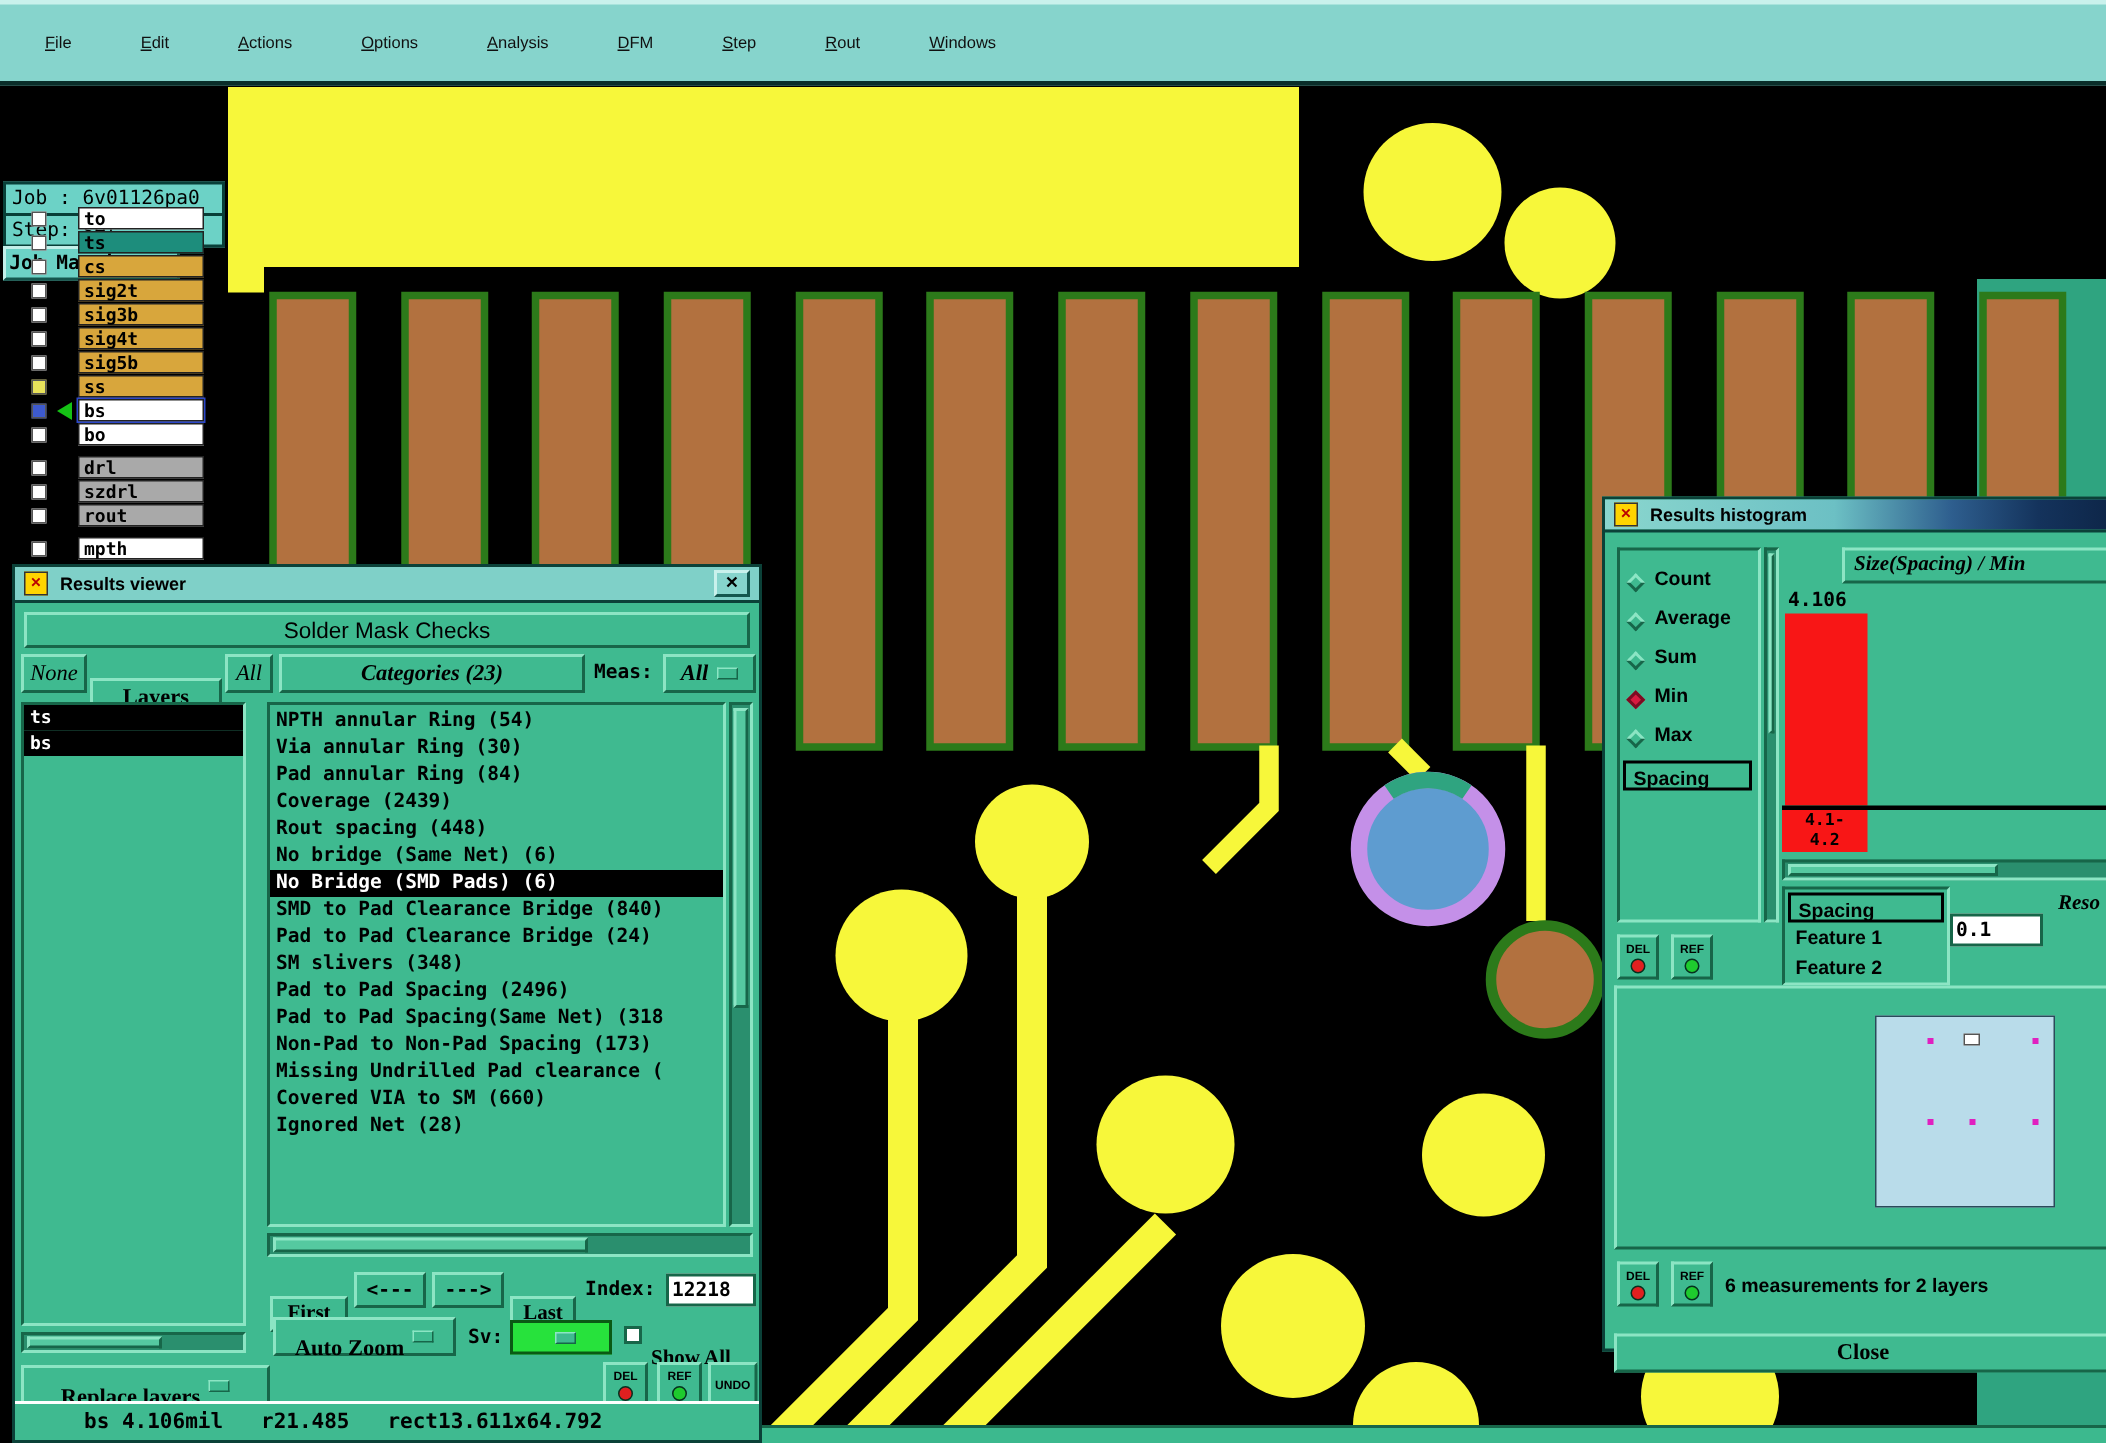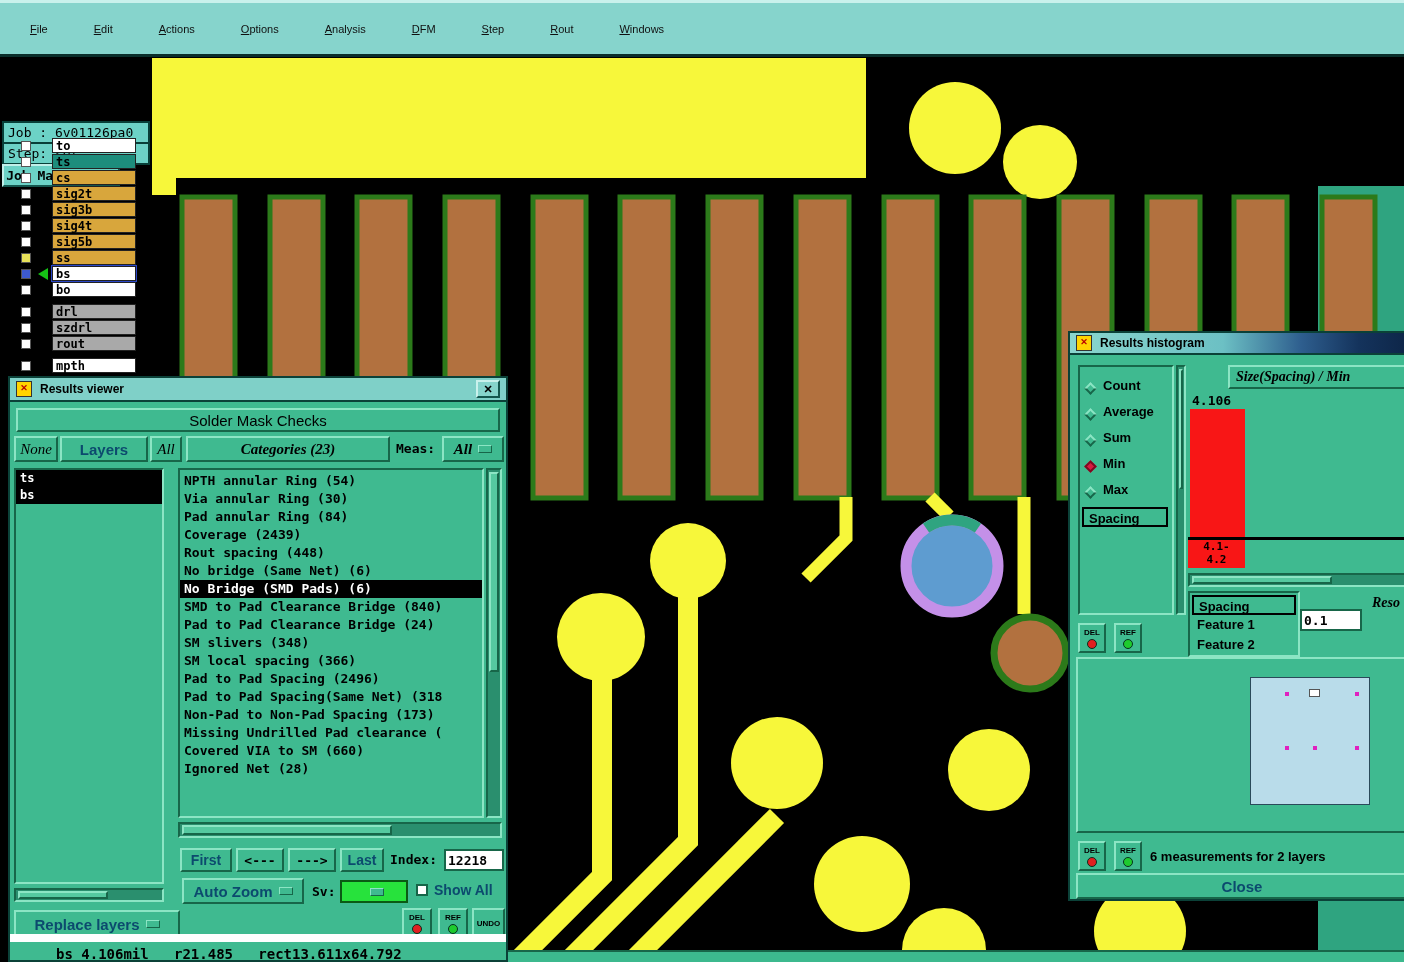--- a/index.html
+++ b/index.html
@@ -40,41 +40,41 @@
   .window{position:absolute;background:#3fba90;border:2px solid #0b4138;box-sizing:border-box;}
   .titlebar{position:absolute;left:0;top:0;right:0;height:24px;background:#7fd0c8;border-bottom:2px solid #0b4138;display:flex;align-items:center;box-sizing:border-box;}
   .titlebar .wicon{width:14px;height:14px;background:#ffd400;border:1px solid #333;margin:0 8px 0 6px;font-size:9px;line-height:13px;text-align:center;color:#b00;font-weight:bold;}
   .titlebar .wtitle{font-size:12px;font-weight:bold;color:#000;}
   .xbtn{position:absolute;right:6px;top:2px;width:24px;height:18px;background:#86d4cc;
         border-top:2px solid #c9f1ec;border-left:2px solid #c9f1ec;border-bottom:2px solid #14564e;border-right:2px solid #14564e;
         box-sizing:border-box;text-align:center;line-height:14px;font-size:11px;font-weight:bold;color:#000;}
   
   .rv-header{position:absolute;left:6px;top:30px;width:484px;height:24px;text-align:center;line-height:22px;font-weight:normal;font-size:15px;color:#000;}
   .serif-it{font-family:"Liberation Serif",serif;font-style:italic;font-size:15px;color:#000;}
-  .serif-b{font-family:Liberation Sans, sans-serif;font-weight:bold;font-size:15px;color:#0c4a6e;}
+  .serif-b{font-family:Liberation Serif, serif;font-weight:bold;font-size:15px;color:#000000;margin-top:16px;}
   .serif-bi{font-family:"Liberation Serif",serif;font-weight:bold;font-style:italic;font-size:15px;color:#000;}
   .mono-b{font-family:"DejaVu Sans Mono",monospace;font-weight:bold;font-size:13px;color:#000;}
   .btn{display:flex;align-items:center;justify-content:center;position:absolute;cursor:default;}
   .list-row-black{height:17px;line-height:17px;background:#000;color:#fff;font-family:"DejaVu Sans Mono",monospace;font-weight:bold;font-size:12px;padding-left:4px;}
   .cat-row{height:18px;line-height:18px;white-space:nowrap;overflow:hidden;padding-left:4px;
            font-family:"DejaVu Sans Mono",monospace;font-weight:bold;font-size:13px;color:#000;}
   .cat-row.sel{background:#000;color:#fff;}
   .sb-track{position:absolute;background:#2a8f6e;border-top:2px solid #176649;border-left:2px solid #176649;border-bottom:2px solid #8ce5c4;border-right:2px solid #8ce5c4;box-sizing:border-box;}
   .sb-thumb{position:absolute;background:#55c9a0;border-top:2px solid #8ce5c4;border-left:2px solid #8ce5c4;border-bottom:2px solid #176649;border-right:2px solid #176649;box-sizing:border-box;}
   .white-input{position:absolute;background:#fff;border:2px solid #176649;box-sizing:border-box;
      font-family:"DejaVu Sans Mono",monospace;font-weight:bold;font-size:13px;color:#000;padding:0 2px;}
   .checkbox{position:absolute;width:12px;height:12px;background:#fff;border:2px solid #176649;box-sizing:border-box;}
   
   .diamond{display:inline-block;width:9px;height:9px;transform:rotate(45deg);background:#3fba90;
       border-top:2px solid #8ce5c4;border-left:2px solid #8ce5c4;border-bottom:2px solid #176649;border-right:2px solid #176649;box-sizing:border-box;margin-right:8px;}
   .diamond.on{background:#d81a40;border-color:#7a0c22;}
   .stat-row{display:flex;align-items:flex-end;height:26px;padding-left:6px;font-weight:bold;font-size:13px;color:#000;}
   .field-row{height:20px;line-height:20px;padding-left:5px;font-weight:bold;font-size:13px;color:#000;}
   .field-row.sel, .meas-sel{border:2px solid #000;box-sizing:border-box;}
-  .statusbar{position:absolute;left:0;right:0;bottom:0;height:26px;border-top:8px solid #ffffff;background:#3fba90;
+  .statusbar{position:absolute;left:0;right:0;bottom:0;height:26px;border-top:2px solid #ffffff;background:#3fba90;
      font-family:"DejaVu Sans Mono",monospace;font-weight:bold;font-size:14px;color:#000;line-height:24px;padding-left:46px;white-space:pre;box-sizing:border-box;}
   .dot{position:absolute;width:4px;height:4px;background:#e020c0;}
 </style>
 </head>
 <body>
 
 <div id="screen">
 
   <svg width="1404" height="962" style="position:absolute;left:0;top:0;z-index:1" xmlns="http://www.w3.org/2000/svg">
     <g>
@@ -241,21 +241,20 @@
       <div class="cat-row">NPTH annular Ring (54)</div>
       <div class="cat-row">Via annular Ring (30)</div>
       <div class="cat-row">Pad annular Ring (84)</div>
       <div class="cat-row">Coverage (2439)</div>
       <div class="cat-row">Rout spacing (448)</div>
       <div class="cat-row">No bridge (Same Net) (6)</div>
       <div class="cat-row sel">No Bridge (SMD Pads) (6)</div>
       <div class="cat-row">SMD to Pad Clearance Bridge (840)</div>
       <div class="cat-row">Pad to Pad Clearance Bridge (24)</div>
       <div class="cat-row">SM slivers (348)</div>
-      <div class="cat-row">SM local spacing (366)</div>
       <div class="cat-row">Pad to Pad Spacing (2496)</div>
       <div class="cat-row">Pad to Pad Spacing(Same Net) (318</div>
       <div class="cat-row">Non-Pad to Non-Pad Spacing (173)</div>
       <div class="cat-row">Missing Undrilled Pad clearance (</div>
       <div class="cat-row">Covered VIA to SM (660)</div>
       <div class="cat-row">Ignored Net (28)</div>
     </div>
     <div class="sb-track" style="left:476px;top:90px;width:16px;height:350px">
       <div class="sb-thumb" style="left:1px;top:2px;width:10px;height:200px"></div>
     </div>

